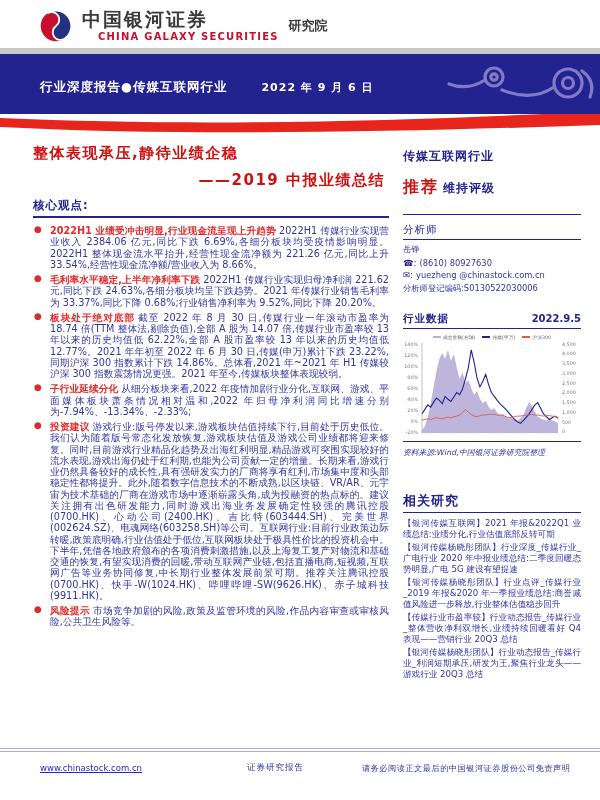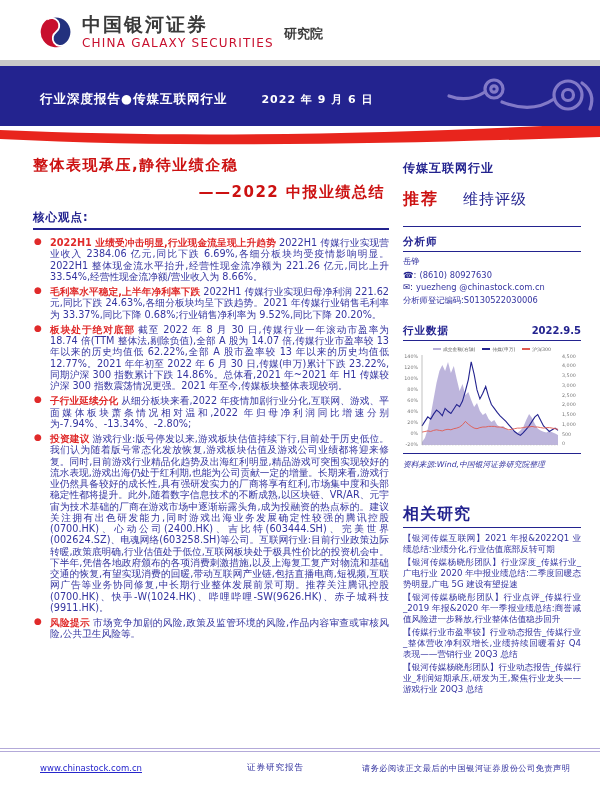--- a/index.html
+++ b/index.html
@@ -3,25 +3,25 @@
 <meta charset="utf-8">
 <style>
   * { box-sizing: border-box; margin: 0; padding: 0; }
   html,body { background:#fff; }
   .page {
     width: 600px; height: 800px; position: relative; overflow: hidden;
     background: #fff; font-family: "DejaVu Sans", sans-serif; color: #3434a0;
     margin: 0 auto;
   }
   
-  .logo-row { height: 60px; display: flex; align-items: center; padding-left: 38px; padding-top: 4px; }
+  .logo-row { height: 48px; display: flex; align-items: center; padding-left: 38px; padding-top: 4px; }
   .logo-mark { width: 36px; height: 36px; margin-right: 8px; }
   .logo-texts { display: flex; align-items: flex-end; gap: 10px; }
   .logo-cn { font-size: 19px; font-weight: bold; color: #3a3a3a; letter-spacing: 2px; line-height: 1; }
-  .logo-en { font-size: 12px; font-weight: normal; color: #c8102e; letter-spacing: 1.2px; margin-top: 2px; }
+  .logo-en { font-size: 10px; font-weight: bold; color: #c8102e; letter-spacing: 1.2px; margin-top: 2px; margin-left: 16px; }
   .logo-division { font-size: 13px; font-weight: bold; color: #3a3a3a; padding-bottom: 7px; }
   .gray-band { height: 6px; background: #c9c9c9; }
   
   .banner { height: 60px; background: #23238f; position: relative; overflow: hidden; }
   .banner-row { position: absolute; left: 40px; top: 25px; display: flex; align-items: baseline; gap: 34px; }
   .banner-type { color: #fff; font-weight: bold; font-size: 12.5px; letter-spacing: 1px; }
   .banner-date { color: #fff; font-weight: bold; font-size: 11px; letter-spacing: 1px; }
   .banner-clouds { position: absolute; right: 0; top: 2px; }
   .swoosh { display: block; margin-top: -4px; }
   
@@ -33,45 +33,45 @@
   .title-sub  { color: #cc1111; font-weight: bold; font-size: 15px; letter-spacing: 1.5px; text-align: right; margin: 8px 4px 8px 0; }
   .core-heading { color: #23238f; font-weight: bold; font-size: 11.5px; letter-spacing: 1px;
                   border-bottom: 2px solid #23238f; padding-bottom: 3px; margin-bottom: 7px; }
   ul.bullets { list-style: none; }
   .bullet-item { position: relative; padding-left: 17px; margin-bottom: 4px;
                  font-size: 9.7px; line-height: 1.16; text-align: justify; color: #3434a0; }
   .bullet-dot { position: absolute; left: 1px; top: -1px; color: #e02a2a; font-size: 9px; }
   .bullet-lead { color: #e02a2a; font-weight: bold; margin-right: 3px; margin-top: 21px; }
   
   .industry-title { color: #23238f; font-weight: bold; font-size: 12px; letter-spacing: 1px; margin: 12px 0 12px; }
-  .rating-row { display: flex; align-items: baseline; gap: 24px; margin-bottom: 16px; }
+  .rating-row { display: flex; align-items: baseline; gap: 4px; margin-bottom: 16px; }
   .rating-value { color: #cc1111; font-weight: bold; font-size: 16px; letter-spacing: 2px; }
-  .rating-note { color: #23238f; font-weight: normal; font-size: 15px; letter-spacing: 1px; }
+  .rating-note { color: #23238f; font-weight: bold; font-size: 12px; letter-spacing: 1px; }
   .rule { border-top: 1.5px solid #23238f; margin: 4px 0 8px; }
-  .analyst-heading { color: #23238f; font-weight: bold; font-size: 10.5px; letter-spacing: 1px;
+  .analyst-heading { color: #23238f; font-weight: normal; font-size: 10.5px; letter-spacing: 1px;
                      border-bottom: 1.5px solid #23238f; padding-bottom: 2px; margin-bottom: 4px; }
   .analyst-line { font-size: 8.3px; color: #3434a0; margin: 2.5px 0; }
   .contact-icon { color: #23238f; margin-right: 3px; font-size: 8.5px; }
   .data-heading-row { display: flex; justify-content: space-between; align-items: baseline;
                       border-bottom: 1.5px solid #23238f; padding-bottom: 2px; margin-top: 18px; margin-bottom: 5px; }
   .data-heading { color: #23238f; font-weight: bold; font-size: 10.5px; letter-spacing: 1px; }
   .data-date { color: #23238f; font-weight: bold; font-size: 10px; }
   
   .chart-box { width: 100%; }
   .chart-legend { display: flex; justify-content: center; gap: 7px; font-size: 4.8px; color: #666; margin: 2px 0 1px; }
   .chart-legend .sw { display: inline-block; width: 8px; height: 2.5px; margin-right: 2px; vertical-align: middle; }
   .chart-flex { display: flex; align-items: flex-start; }
   .ticks { width: 17px; height: 94px; display: flex; flex-direction: column; justify-content: space-between;
            font-size: 4.8px; color: #777; padding-top: 1px; }
   .ticks.left { text-align: right; padding-right: 2px; }
   .ticks.right { text-align: left; padding-left: 2px; }
   .chart-svg { display: block; }
   .source-note { font-size: 7.8px; font-style: italic; color: #3434a0; border-top: 1px solid #23238f;
                  padding-top: 5px; margin-top: 4px; }
-  .related-heading { color: #23238f; font-weight: bold; font-size: 16px; letter-spacing: 1px;
+  .related-heading { color: #23238f; font-weight: bold; font-size: 13px; letter-spacing: 1px;
                      border-bottom: 1.5px solid #23238f; padding-bottom: 2px; margin-top: 34px; margin-bottom: 5px; }
   .related-item { font-size: 8.6px; line-height: 1.28; color: #3434a0; text-align: justify; margin-bottom: 2px; }
   
   .footer { position: absolute; left: 0; right: 0; bottom: 12px; height: 40px; }
   .footer-lines { height: 4px; border-top: 1.5px solid #b3aad9; border-bottom: 1px solid #b3aad9; }
   .footer-row { display: flex; align-items: center; padding: 10px 22px 0 40px; }
   .footer-link { color: #2626cc; font-size: 8.5px; text-decoration: underline; cursor: pointer; }
   .footer-center { color: #3434a0; font-size: 8.5px; margin-left: 105px; letter-spacing: 1px; }
   .footer-right { color: #3434a0; font-size: 8.2px; margin-left: 58px; letter-spacing: 0.5px; }
 </style>
@@ -115,39 +115,39 @@
     </div>
   </div>
   <svg class="swoosh" width="600" height="24" viewBox="0 0 600 24">
     <path d="M0,8 C200,17 420,11 600,1 L600,15 C420,21 200,27 0,17 Z" fill="#e8251d"></path>
   </svg>
 
   <div class="content">
 
     <div class="left-col">
       <div class="title-main">整体表现承压,静待业绩企稳</div>
-      <div class="title-sub">——2022 中报业绩总结</div>
+      <div class="title-sub">——2019 中报业绩总结</div>
       <div class="core-heading">核心观点:</div>
 
       <ul class="bullets">
         <li class="bullet-item">
           <span class="bullet-dot">●</span>
           <span class="bullet-lead">2022H1 业绩受冲击明显,行业现金流呈现上升趋势</span><span>2022H1 传媒行业实现营业收入 2384.06 亿元,同比下跌 6.69%,各细分板块均受疫情影响明显。2022H1 整体现金流水平抬升,经营性现金流净额为 221.26 亿元,同比上升 33.54%,经营性现金流净额/营业收入为 8.66%。</span>
         </li>
         <li class="bullet-item">
           <span class="bullet-dot">●</span>
           <span class="bullet-lead">毛利率水平稳定,上半年净利率下跌</span><span>2022H1 传媒行业实现归母净利润 221.62 元,同比下跌 24.63%,各细分板块均呈下跌趋势。2021 年传媒行业销售毛利率为 33.37%,同比下降 0.68%;行业销售净利率为 9.52%,同比下降 20.20%。</span>
         </li>
         <li class="bullet-item">
           <span class="bullet-dot">●</span>
           <span class="bullet-lead">板块处于绝对底部</span><span>截至 2022 年 8 月 30 日,传媒行业一年滚动市盈率为 18.74 倍(TTM 整体法,剔除负值),全部 A 股为 14.07 倍,传媒行业市盈率较 13 年以来的历史均值低 62.22%,全部 A 股市盈率较 13 年以来的历史均值低 12.77%。2021 年年初至 2022 年 6 月 30 日,传媒(申万)累计下跌 23.22%,同期沪深 300 指数累计下跌 14.86%。总体看,2021 年~2021 年 H1 传媒较沪深 300 指数震荡情况更强。2021 年至今,传媒板块整体表现较弱。</span>
         </li>
         <li class="bullet-item">
           <span class="bullet-dot">●</span>
-          <span class="bullet-lead">子行业延续分化</span><span>从细分板块来看,2022 年疫情加剧行业分化,互联网、游戏、平面媒体板块萧条情况相对温和,2022 年归母净利润同比增速分别为-7.94%、-13.34%、-2.80%;</span>
+          <span class="bullet-lead">子行业延续分化</span><span>从细分板块来看,2022 年疫情加剧行业分化,互联网、游戏、平面媒体板块萧条情况相对温和,2022 年归母净利润同比增速分别为-7.94%、-13.34%、-2.33%;</span>
         </li>
         <li class="bullet-item">
           <span class="bullet-dot">●</span>
           <span class="bullet-lead">投资建议</span><span>游戏行业:版号停发以来,游戏板块估值持续下行,目前处于历史低位。我们认为随着版号常态化发放恢复,游戏板块估值及游戏公司业绩都将迎来修复。同时,目前游戏行业精品化趋势及出海红利明显,精品游戏可突围实现较好的流水表现,游戏出海仍处于红利期,也能为公司贡献一定的增量。长期来看,游戏行业仍然具备较好的成长性,具有强研发实力的厂商将享有红利,市场集中度和头部稳定性都将提升。此外,随着数字信息技术的不断成熟,以区块链、VR/AR、元宇宙为技术基础的厂商在游戏市场中逐渐崭露头角,成为投融资的热点标的。建议关注拥有出色研发能力,同时游戏出海业务发展确定性较强的腾讯控股(0700.HK)、心动公司(2400.HK)、吉比特(603444.SH)、完美世界(002624.SZ)、电魂网络(603258.SH)等公司。互联网行业:目前行业政策边际转暖,政策底明确,行业估值处于低位,互联网板块处于极具性价比的投资机会中。下半年,凭借各地政府颁布的各项消费刺激措施,以及上海复工复产对物流和基础交通的恢复,有望实现消费的回暖,带动互联网产业链,包括直播电商,短视频,互联网广告等业务协同修复,中长期行业整体发展前景可期。推荐关注腾讯控股(0700.HK)、快手-W(1024.HK)、哔哩哔哩-SW(9626.HK)、赤子城科技(9911.HK)。</span>
         </li>
         <li class="bullet-item">
           <span class="bullet-dot">●</span>
           <span class="bullet-lead">风险提示</span><span>市场竞争加剧的风险,政策及监管环境的风险,作品内容审查或审核风险,公共卫生风险等。</span>
         </li>
       </ul>

